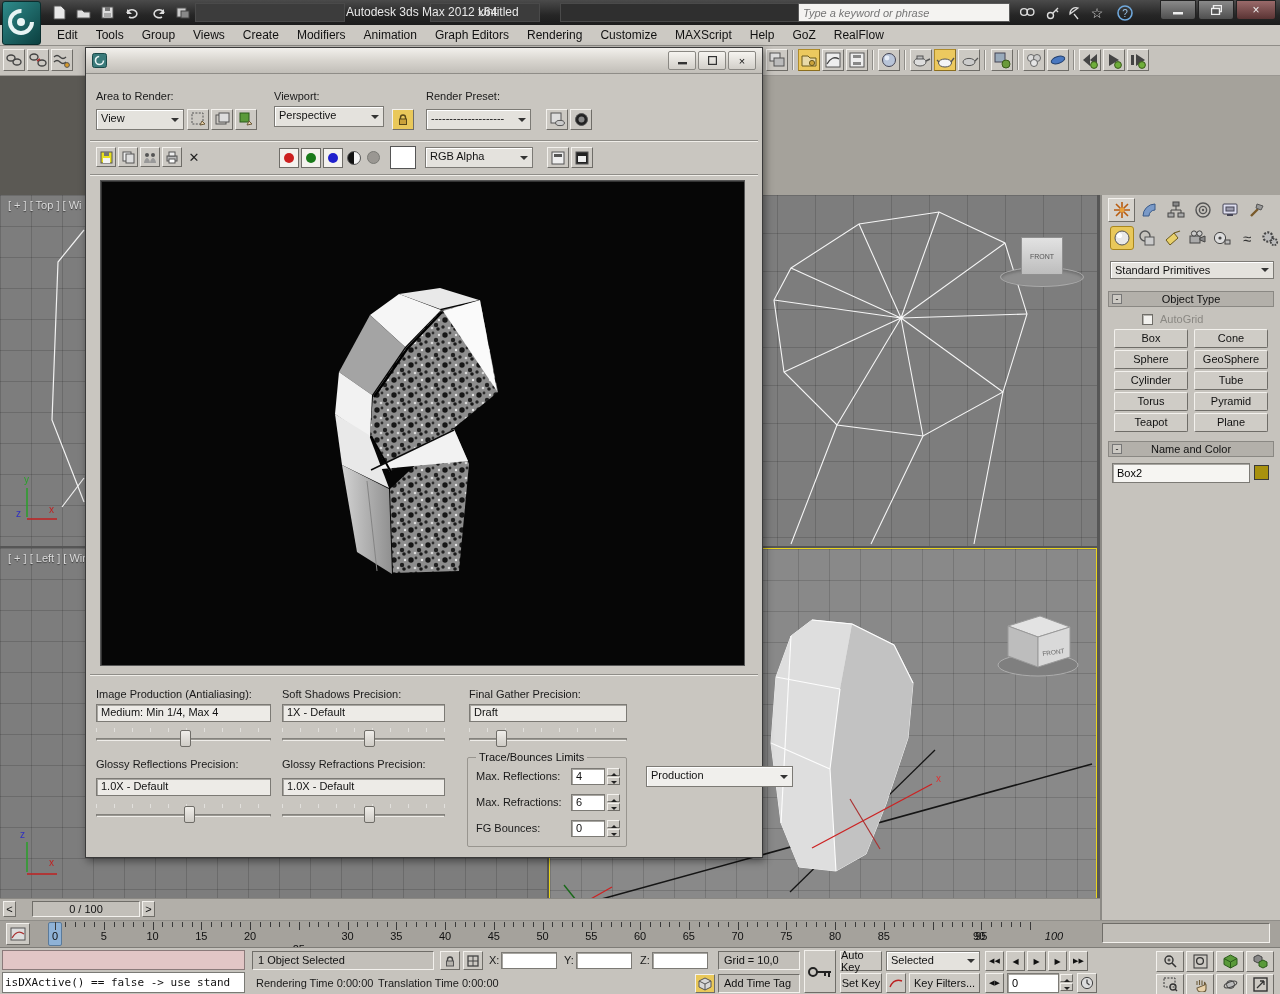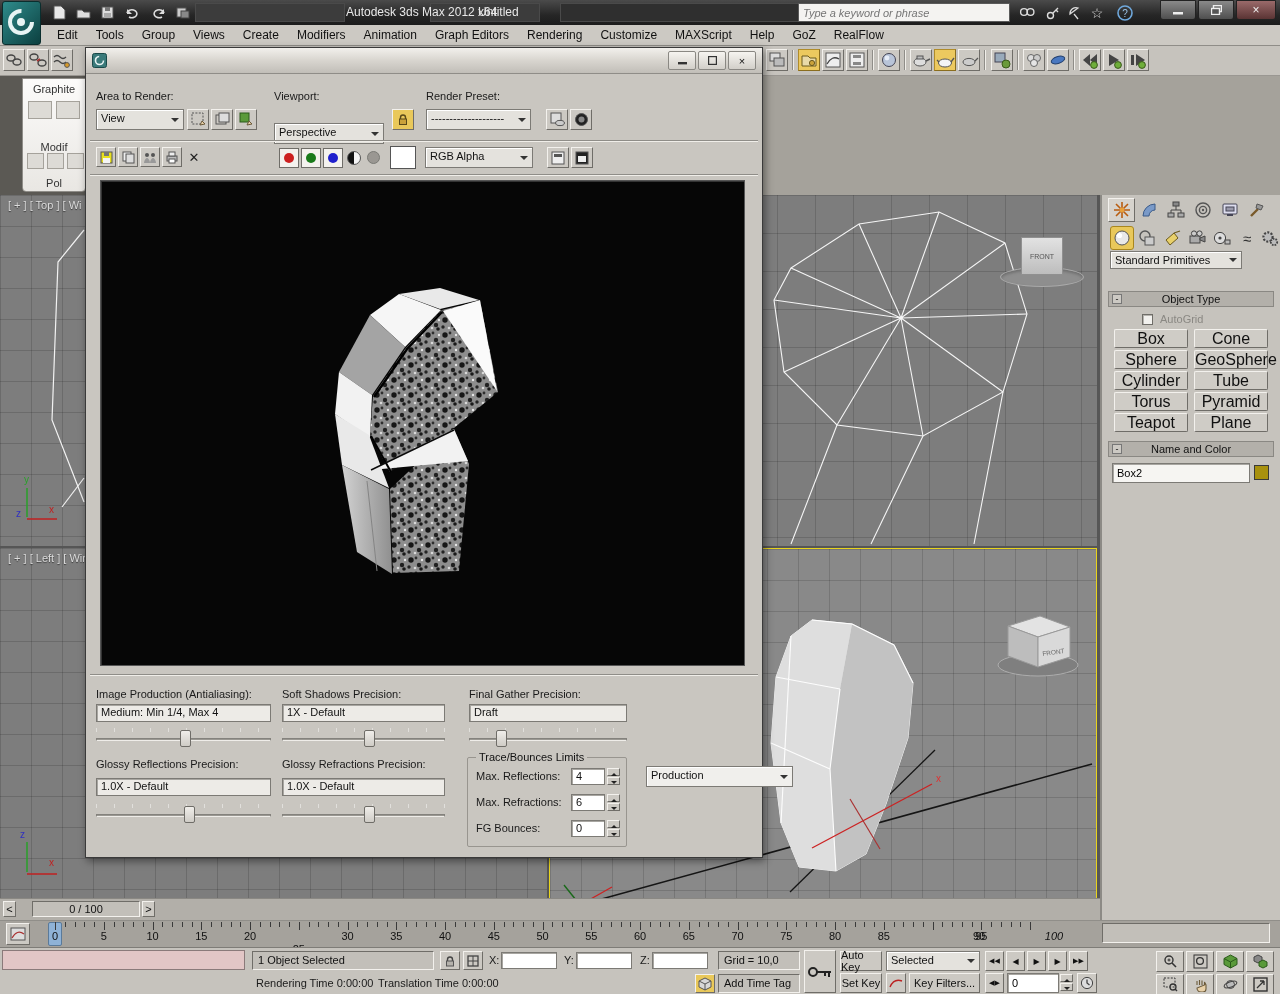--- a/index.html
+++ b/index.html
@@ -68,21 +68,21 @@
   .vcring { position:absolute; width:84px; height:20px; border-radius:50%; background:#8e8e8e; border:1px solid #aaa; box-shadow:inset 0 2px 3px #6e6e6e; }
 
   
   .rpanel { left:1100px; top:195px; width:180px; height:725px; background:#c6c3bd; border-left:2px solid #8c8a85; }
   .ctab { top:3px; width:27px; height:24px; display:flex; align-items:center; justify-content:center; border:1px solid transparent; }
   .ctab.active { background:#d6d3cd; border-color:#f3f1ed #6f6d68 #6f6d68 #f3f1ed; }
   .cico { top:31px; width:24px; height:24px; display:flex; align-items:center; justify-content:center; }
   .cico.active { background:#e9c85a; border:1px solid #a8861f; border-radius:3px; }
   .rollhead { position:absolute; left:6px; width:166px; height:16px; background:#b3b0aa; border:1px solid #8a8883; font-size:11px; text-align:center; line-height:14px; }
   .rollhead .mm { position:absolute; left:3px; top:2px; width:10px; height:10px; background:#ccc9c3; border:1px solid #777; font-size:9px; line-height:8px; text-align:center; }
-  .objbtn { position:absolute; width:74px; height:19px; background:#cfccc6; border:1px solid; border-color:#f3f1ed #6f6d68 #6f6d68 #f3f1ed; border-radius:2px; text-align:center; line-height:17px; font-size:16px; }
+  .objbtn { position:absolute; width:74px; height:19px; background:#cfccc6; border:1px solid; border-color:#f3f1ed #6f6d68 #6f6d68 #f3f1ed; border-radius:2px; text-align:center; line-height:17px; font-size:11px; }
 
   
   .rwin { left:85px; top:47px; width:678px; height:811px; background:#c9c6c0; border:1px solid #3a3a3a; box-shadow:2px 3px 8px rgba(0,0,0,.45); z-index:50; }
   .rwin-title { position:absolute; left:0; top:0; width:100%; height:26px; background:linear-gradient(#f2f0ec,#d8d5cf 50%,#c1beb8); border-bottom:1px solid #8f8d88; display:flex; align-items:center; padding:0 6px; }
   .rwin-title .t { font-size:12px; margin-left:6px; }
   .wbtn { width:28px; height:19px; background:linear-gradient(#f6f4f0,#d2cfc9); border:1px solid #8a8883; border-radius:2px; margin-left:2px; display:flex; align-items:center; justify-content:center; font-size:11px; }
   .groove { position:absolute; height:2px; border-top:1px solid #8f8d88; border-bottom:1px solid #f0eee9; }
   .canvas { position:absolute; left:14px; top:132px; width:645px; height:486px; background:#060606; border:1px solid #555; box-shadow:inset 1px 1px 0 #333; }
   .rgbbtn { position:absolute; top:0; width:20px; height:20px; background:#f4f2ee; border:1px solid #6f6d68; display:flex; align-items:center; justify-content:center; }
   .dot { width:10px; height:10px; border-radius:50%; }
@@ -285,30 +285,20 @@
         </svg></div>
     <div class="tbtn btn3d abs" style="left:1127px"><svg width="20" height="20">
           <rect x="3" y="5" width="3" height="10" fill="#444"></rect>
           <path d="M8 4l9 6-9 6z" fill="#444"></path>
           <circle cx="14" cy="15" r="3.4" fill="#6fae3a" stroke="#3a5a1a"></circle>
         </svg></div>
   </div>
 
   <div class="ribbonband abs">
     <div class="ribbondark abs"></div>
-    <div class="graphite abs">
-      <div style="text-align:center;padding-top:4px">Graphite</div>
-      <div class="minibtn abs" style="left:5px;top:22px;width:24px;height:18px"></div>
-      <div class="minibtn abs" style="left:33px;top:22px;width:24px;height:18px"></div>
-      <div style="text-align:center;padding-top:46px">Modif</div>
-      <div class="minibtn abs" style="left:4px;top:74px;width:17px;height:16px"></div>
-      <div class="minibtn abs" style="left:24px;top:74px;width:17px;height:16px"></div>
-      <div class="minibtn abs" style="left:44px;top:74px;width:17px;height:16px"></div>
-      <div style="text-align:center;padding-top:24px">Pol</div>
-    </div>
   </div>
 
   <div class="vparea abs">
 
     <div class="vp" style="left:0;top:0;width:547px;height:351px">
       <div class="vplabel">[ + ] [ Top ] [ Wi</div>
       <svg class="abs" style="left:0;top:0" width="100" height="351">
         <polyline points="84,35 58,67 52,225 84,307" fill="none" stroke="#f2f2f2" stroke-width="1.2"></polyline>
         <line x1="84" y1="283" x2="62" y2="312" stroke="#f2f2f2" stroke-width="1.2"></line>
         <line x1="27" y1="293" x2="27" y2="322" stroke="#2aa02a" stroke-width="1.5"></line>
@@ -443,21 +433,21 @@
         </svg>
       </div>
     <div class="cico abs" style="left:133px;font-size:15px;color:#333">≈</div>
     <div class="cico abs" style="left:156px">
         <svg width="18" height="18">
           <circle cx="7" cy="8" r="4.6" fill="#bbb" stroke="#444" stroke-dasharray="2 1.4" stroke-width="2.2"></circle>
           <circle cx="13" cy="13" r="3.2" fill="#bbb" stroke="#444" stroke-dasharray="1.6 1.1" stroke-width="1.8"></circle>
         </svg>
       </div>
 
-    <div class="dd abs" style="left:8px;top:56px;width:132px">Standard Primitives</div>
+    <div class="dd abs" style="left:8px;top:66px;width:164px">Standard Primitives</div>
 
     <div class="rollhead abs" style="top:96px">
       <span class="mm">-</span>
       <span>Object Type</span>
     </div>
     <div class="cb abs" style="left:40px;top:119px"></div>
     <div class="abs" style="left:58px;top:118px;color:#8a8883">AutoGrid</div>
 
     <div class="objbtn" style="left:12px;top:134px">Box</div>
     <div class="objbtn" style="left:92px;top:134px">Cone</div>
@@ -612,20 +602,21 @@
       <span class="tlabel" style="left: 786.25px;">75</span>
       <span class="tlabel" style="left: 835px;">80</span>
       <span class="tlabel" style="left: 883.75px;">85</span>
       <span class="tlabel" style="left: 979px;">90</span>
       <span class="tlabel" style="left: 981.25px;">95</span>
       <span class="tlabel" style="left: 1054px; font-style: italic;">100</span>
     </div>
 
   <div class="statusbar abs">
     <div class="abs" style="left:2px;top:2px;width:243px;height:20px;background:#e2c6c6;border:1px solid #8a7a7a"></div>
+    <div class="abs mono" style="left:2px;top:24px;width:243px;height:21px;background:#fff;border:1px solid #7a7a75;padding:3px 2px;font-size:11px;white-space:nowrap;overflow:hidden">isDXActive() == false -&gt; use stand</div>
 
     <div class="sunk abs" style="left:252px;top:3px;width:182px;height:19px;padding:2px 5px">1 Object Selected</div>
     <div class="abs lbl" style="left:256px;top:29px">Rendering Time  0:00:00</div>
     <div class="abs lbl" style="left:378px;top:29px">Translation Time  0:00:00</div>
 
     <div class="sbtn" style="left:440px;top:3px;width:20px;height:19px">
         <svg width="12" height="12">
           <path d="M3.5 6V4.5a2.5 2.5 0 0 1 5 0V6" fill="none" stroke="#444" stroke-width="1.4"></path>
           <rect x="2.5" y="6" width="7" height="5" fill="#b5b2ac" stroke="#555"></rect>
         </svg>
@@ -775,21 +766,21 @@
           <rect x="4" y="1" width="10" height="9" fill="#ddd" stroke="#555"></rect>
         </svg>
       </div>
     <div class="sbtn" style="left:149px;top:61px;width:22px;height:21px">
         <svg width="15" height="15">
           <rect x="1" y="1" width="9" height="9" fill="#5a9a3a" stroke="#2a5a1a"></rect>
           <path d="M8 13l2-4 3 3z" fill="#e8d0a8" stroke="#6b5a3a"></path>
         </svg>
       </div>
     <div class="abs lbl" style="left:188px;top:42px">Viewport:</div>
-    <div class="dd abs" style="left:188px;top:75px;width:110px;height:21px">Perspective</div>
+    <div class="dd abs" style="left:188px;top:58px;width:110px;height:21px">Perspective</div>
     <div class="sbtn" style="left:306px;top:61px;width:22px;height:21px;background:#e9c85a">
         <svg width="12" height="13">
           <path d="M3.5 6V4.5a2.5 2.5 0 0 1 5 0V6" fill="none" stroke="#5a4a1a" stroke-width="1.4"></path>
           <rect x="2.5" y="6" width="7" height="5.5" fill="#caa23a" stroke="#5a4a1a"></rect>
         </svg>
       </div>
     <div class="abs lbl" style="left:340px;top:42px">Render Preset:</div>
     <div class="dd abs" style="left:340px;top:61px;width:105px;height:21px">--------------------</div>
     <div class="sbtn" style="left:460px;top:61px;width:22px;height:21px">
         <svg width="15" height="15">

